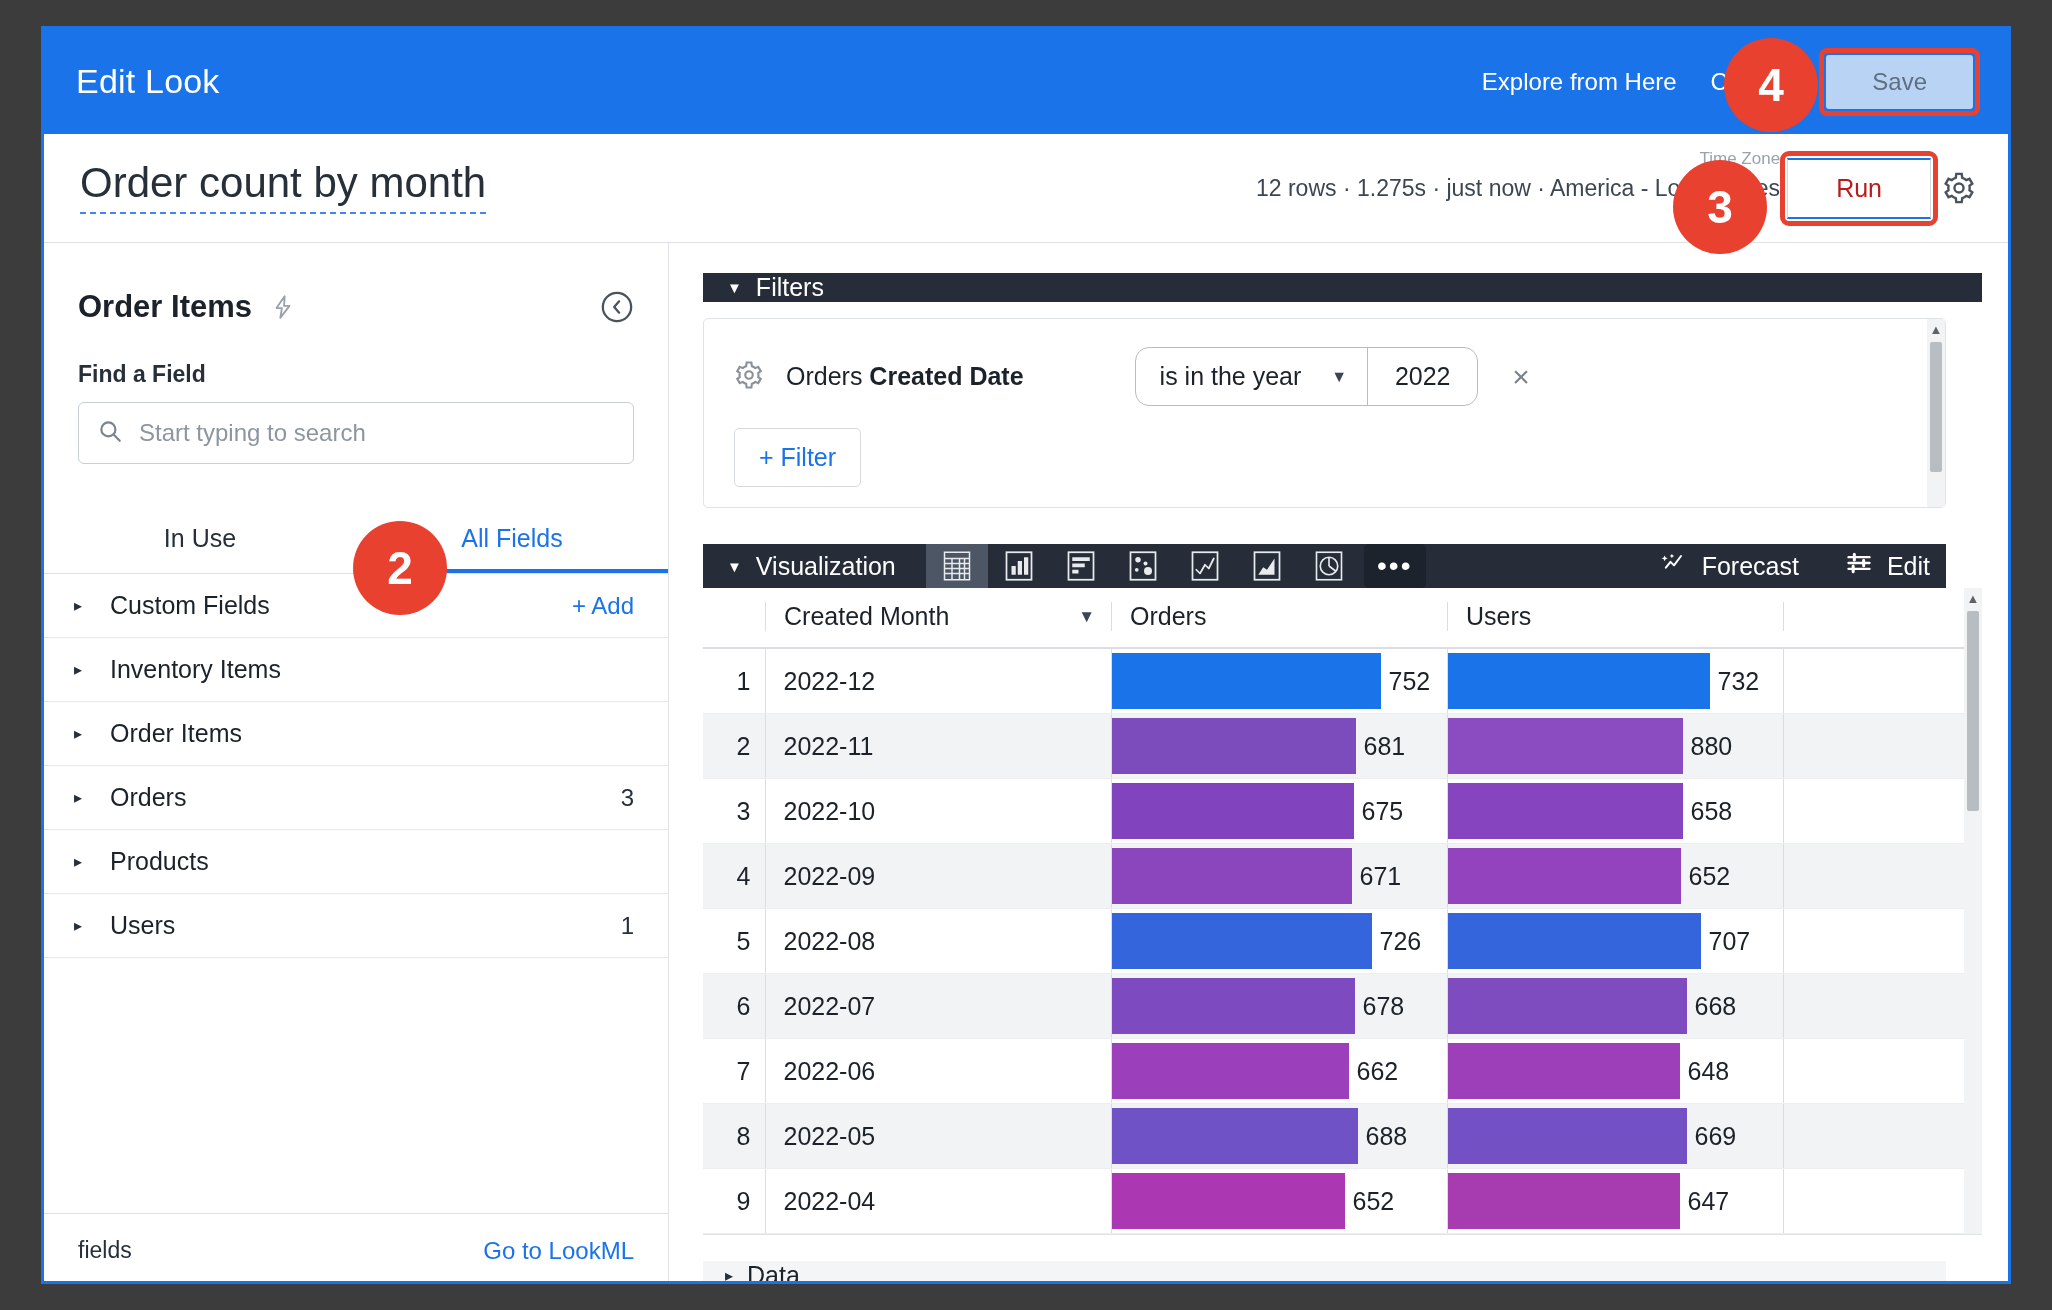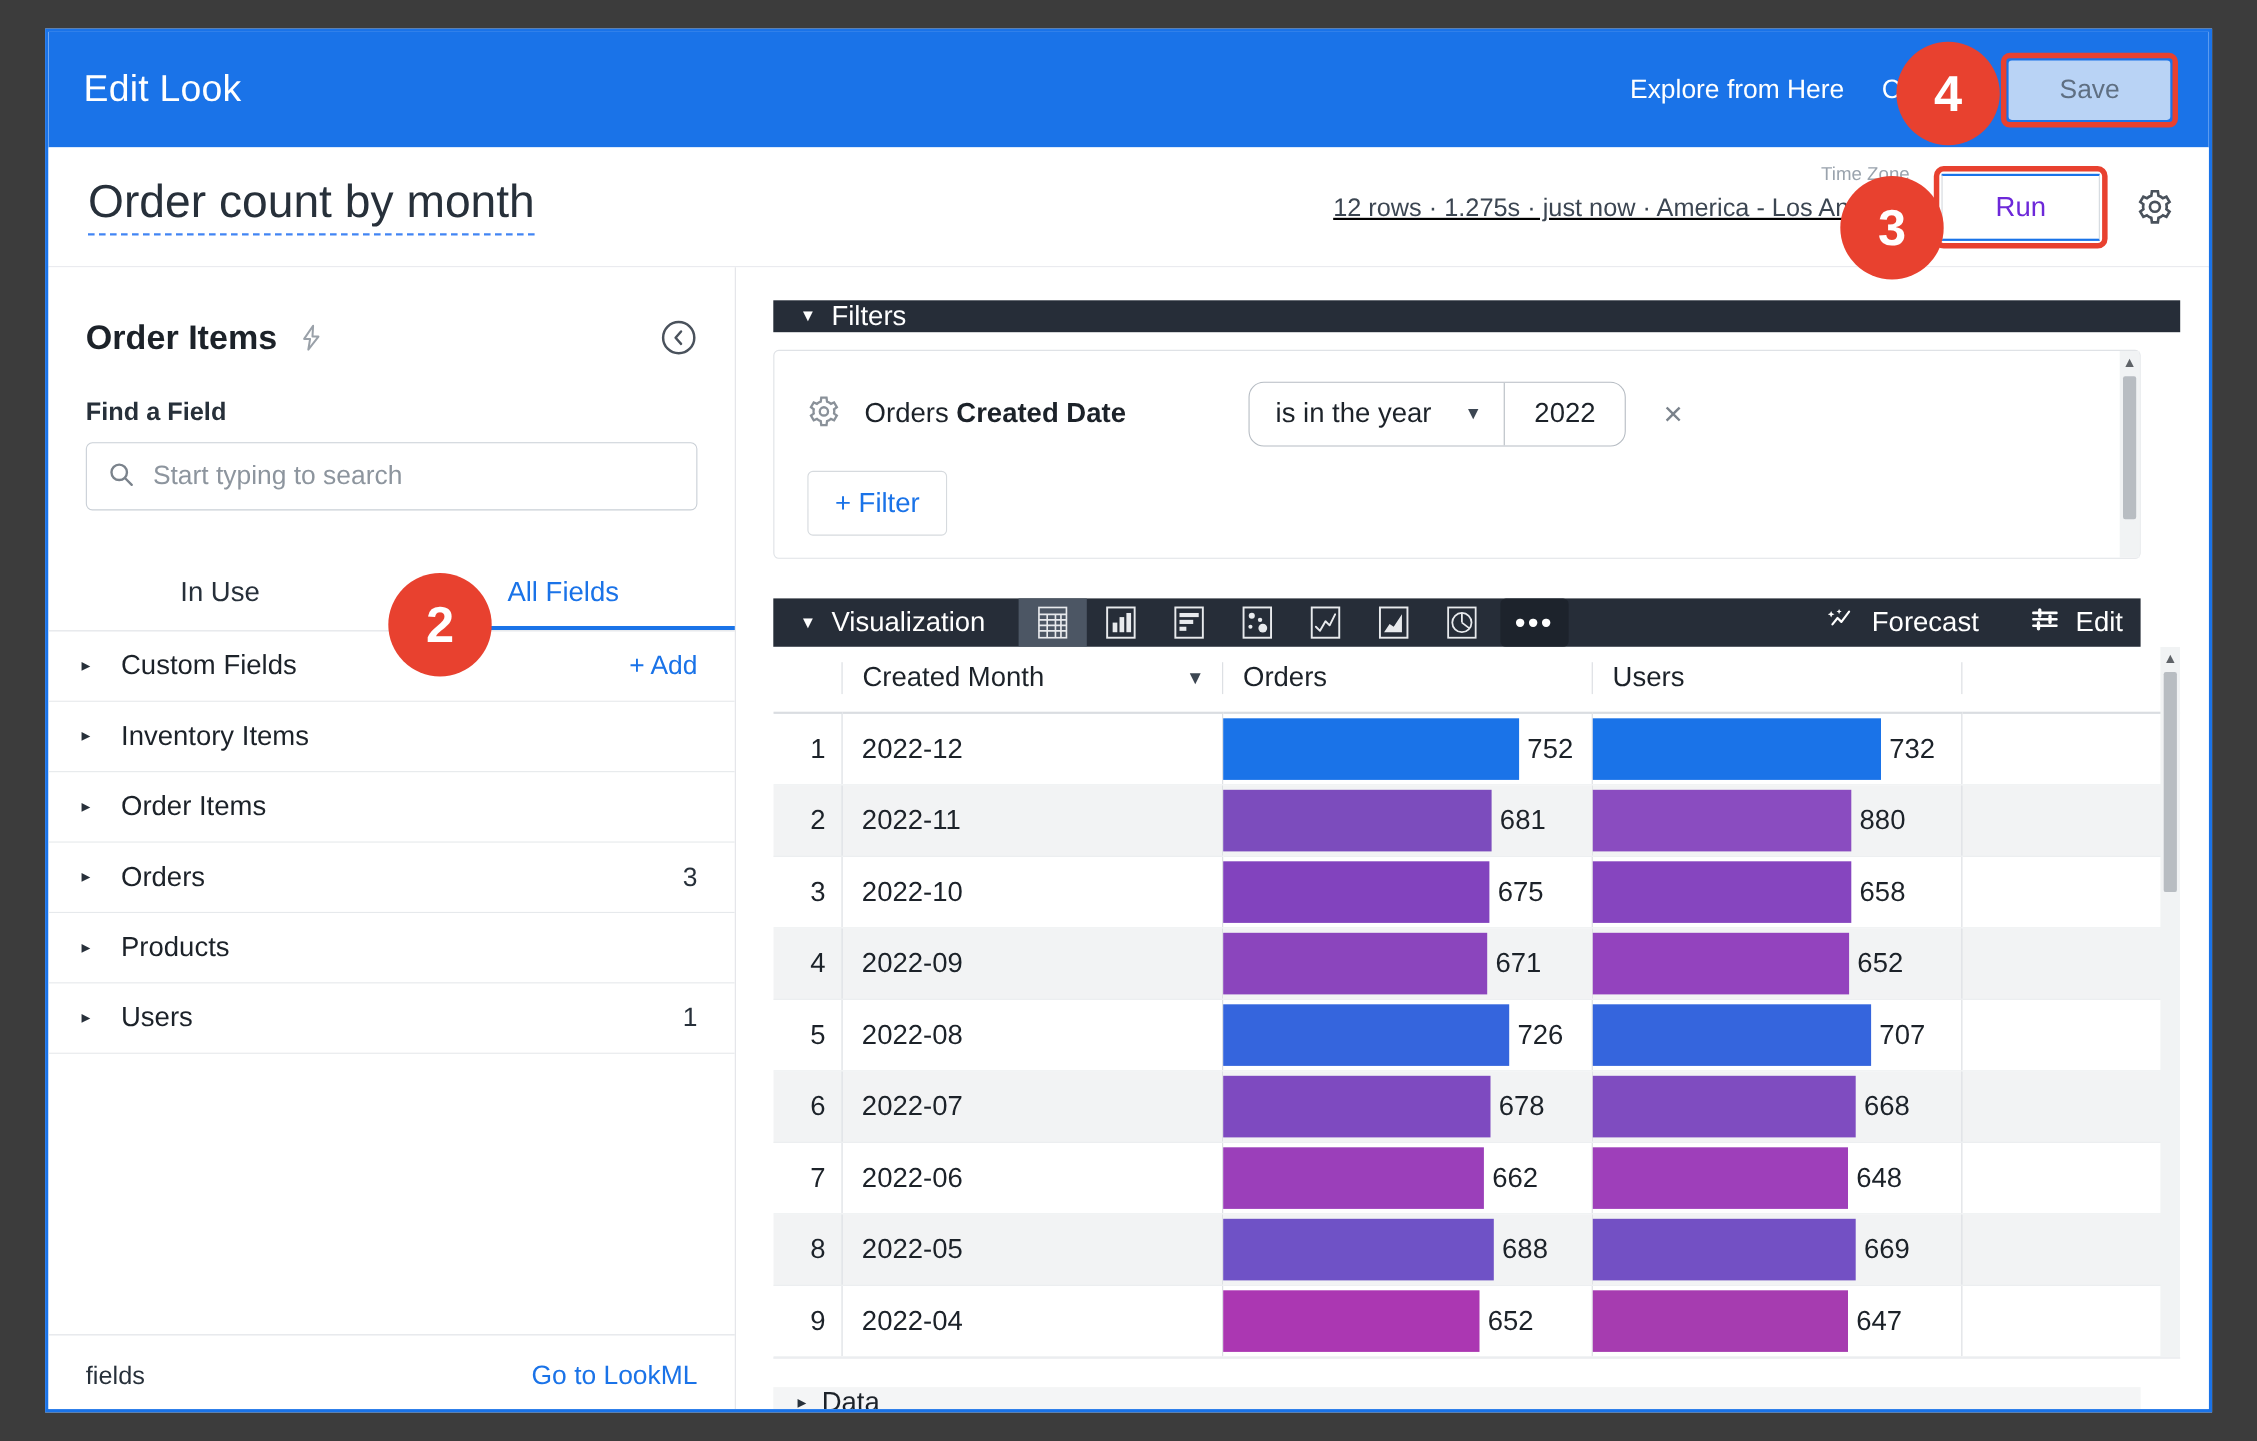--- a/index.html
+++ b/index.html
@@ -68,41 +68,41 @@
   }
   .look-title {
     font-size: 42px;
     color: #27303a;
     border-bottom: 2px dashed #4285f4;
     padding-bottom: 8px;
     line-height: 1;
   }
   .meta-wrap {
     margin-left: auto;
-    display: flex; align-items: center; gap: 22px; text-decoration: underline;
+    display: flex; align-items: center; 
   }
   .meta-block { text-align: right; position: relative; }
   .meta-tz {
     font-size: 17px; color: #9aa3ad;
     position: absolute; right: 0; top: -26px;
     white-space: nowrap;
   }
   .meta-text {
     font-size: 23px; color: #3c4652;
     white-space: nowrap;
   }
   .run-wrap {
     border: 5px solid #e8412f;
     border-radius: 9px;
     padding: 2px;
     display: inline-block;
   }
   .run-btn {
     background: #fff;
-    color: #6d28d9;
+    color: #b91c1c;
     border: 1px solid #d3d8de;
     border-top: 2px solid #1a73e8;
     border-bottom: 2px solid #1a73e8;
     font-size: 25px;
     font-family: inherit;
     padding: 14px 48px;
     cursor: pointer;
   }
   .gear-btn {
     background: none; border: none; cursor: pointer;

